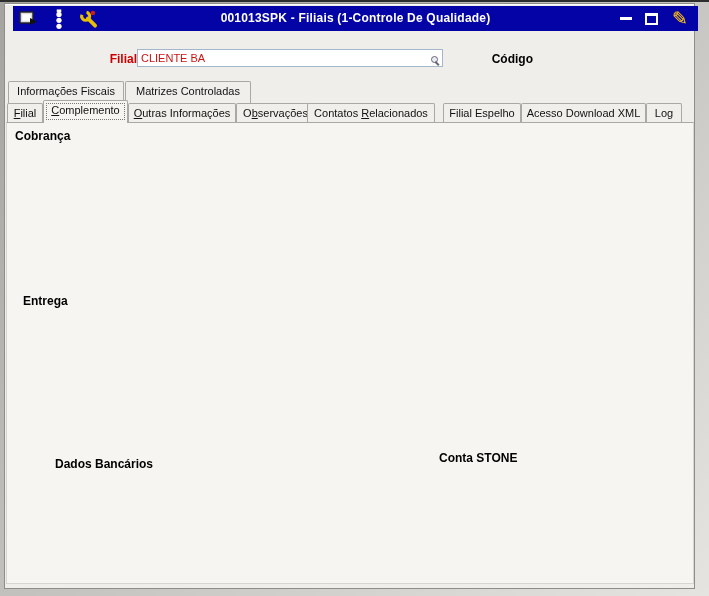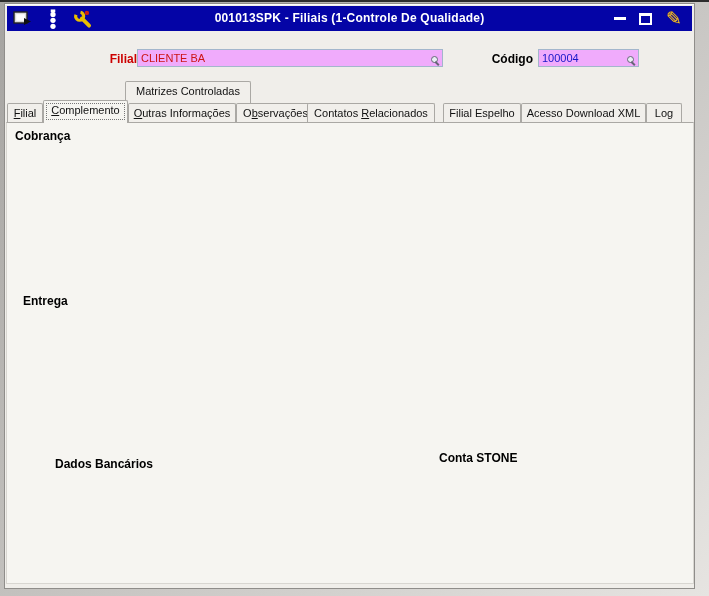--- a/index.html
+++ b/index.html
@@ -4,33 +4,33 @@
 <style>
   * { box-sizing: border-box; }
   body { margin:0; background:#8f8d8a; font-family:"Liberation Sans",sans-serif; }
   .screen { position:relative; width:709px; height:596px; overflow:hidden;
             background:linear-gradient(135deg,#a5a3a0,#e6e4e1); }
   .screen .topline { position:absolute; left:0; top:0; width:100%; height:2px; background:#2d2d2d; }
   .win { position:absolute; left:4px; top:3px; width:691px; height:586px;
          background:#f0eeea; border:1px solid #8f8d8a; box-shadow:0 1px 0 #fff inset; }
 
   
-  .titlebar { position:absolute; left:2px; top:2px; width:685px; height:25px; background:#0404a6; }
+  .titlebar { position:absolute; left:8px; top:2px; width:685px; height:25px; background:#0404a6; }
   .title { position:absolute; left:0; top:5px; width:100%; text-align:center; color:#fff;
            font-size:12px; font-weight:bold; letter-spacing:.2px; }
   .tb-ico { position:absolute; top:3px; width:20px; height:20px; cursor:pointer; }
   .minbtn { position:absolute; top:11px; width:12px; height:3px; background:#fff; cursor:pointer; }
   .maxbtn { position:absolute; top:7px; width:13px; height:12px; border:2px solid #fff; border-top-width:3px; cursor:pointer; }
   .pencil { position:absolute; top:1px; color:#f0c030; font-size:19px; cursor:pointer; text-shadow:0 0 1px #a06000; }
 
   
   .lbl { position:absolute; font-size:11px; color:#000; text-align:right; white-space:nowrap; }
   .lbl.b { font-weight:bold; font-size:12px; }
   .lbl.red { color:#cc0000; }
-  .inp { position:absolute; height:18px; background:#f0abfc; border:1px solid #a3b6cc;
+  .inp { position:absolute; height:18px; background:#ffffff; border:1px solid #a3b6cc;
          font-size:11px; color:#1616c8; padding:2px 3px 0 3px; white-space:nowrap; overflow:hidden; }
   .inp.red { color:#cc1414; }
   .inp.ro { background:#e7e6e1; color:#1a1a1a; border-color:#b3b1ac; }
   .mag { position:absolute; right:1px; bottom:0; width:10px; height:10px; cursor:pointer; }
   .mag::before { content:""; position:absolute; left:0; top:0; width:5px; height:5px;
                  border:1px solid #667; border-radius:50%; background:#e8edf4; }
   .mag::after { content:""; position:absolute; left:5px; top:5px; width:5px; height:2px;
                 background:#667; transform:rotate(45deg); transform-origin:0 0; }
 
   
@@ -90,26 +90,25 @@
       <span class="maxbtn" style="right:40px"></span>
       <span class="pencil" style="right:10px">✎</span>
     </div>
 
     <span class="lbl b red" style="left:40px;top:48px;width:92px">Filial</span>
     <div class="inp red" style="left:132px;top:45px;width:306px">
       <span>CLIENTE BA</span>
       <i class="mag"></i>
     </div>
     <span class="lbl b" style="left:440px;top:48px;width:88px">Código</span>
-    <div class="inp" style="left:533px;top:45px;width:101px">
-      <span>100004</span>
-      <i class="mag"></i>
-    </div>
-  </div>
-
+  </div>
+
+  <div class="tab" style="left:8px;top:81px;width:116px;height:22px">
+    <span>Informações Fiscais</span>
+  </div>
   <div class="tab" style="left:125px;top:81px;width:126px;height:22px">
     <span>Matrizes Controladas</span>
   </div>
 
   <div class="tab" style="left:7px;top:103px;width:36px;height:20px">
     <span></span><span class="hot">F</span><span>ilial</span>
   </div>
   <div class="tab" style="left:128px;top:103px;width:108px;height:20px">
     <span></span><span class="hot">O</span><span>utras Informações</span>
   </div>

